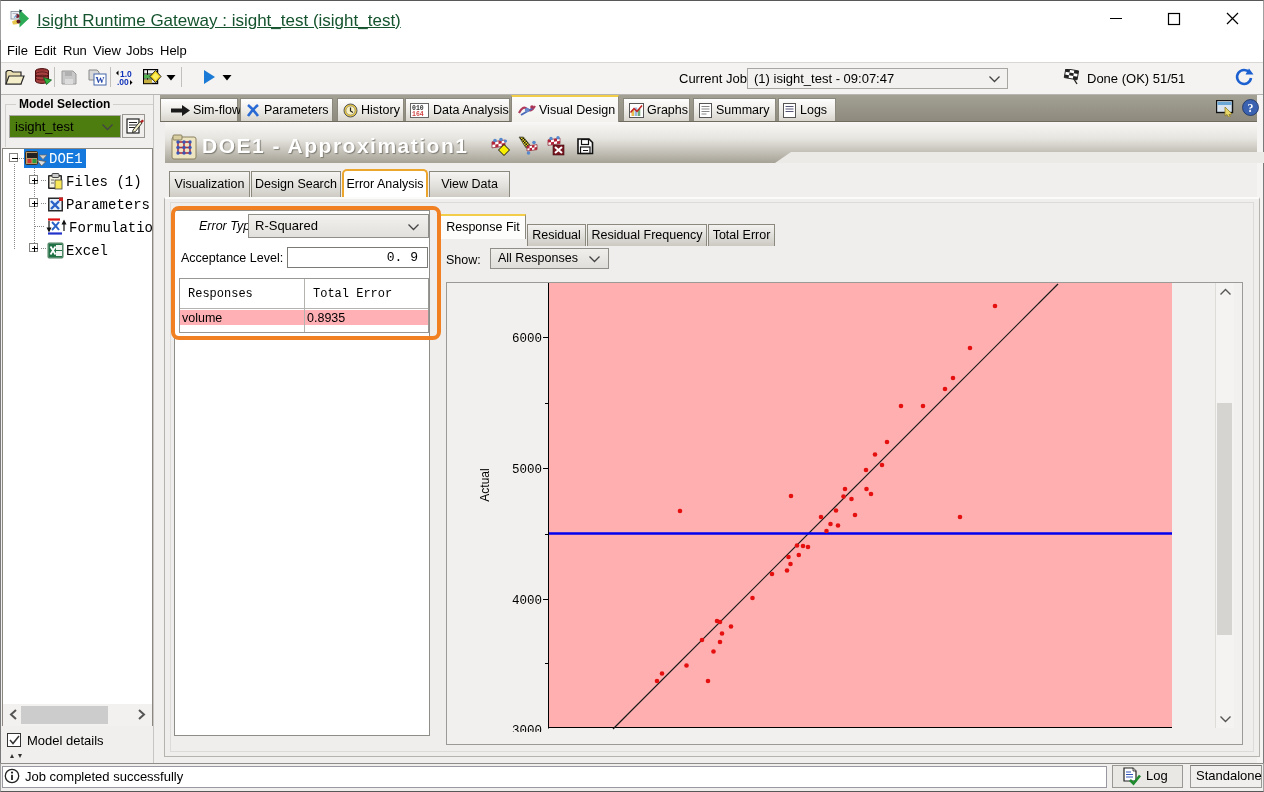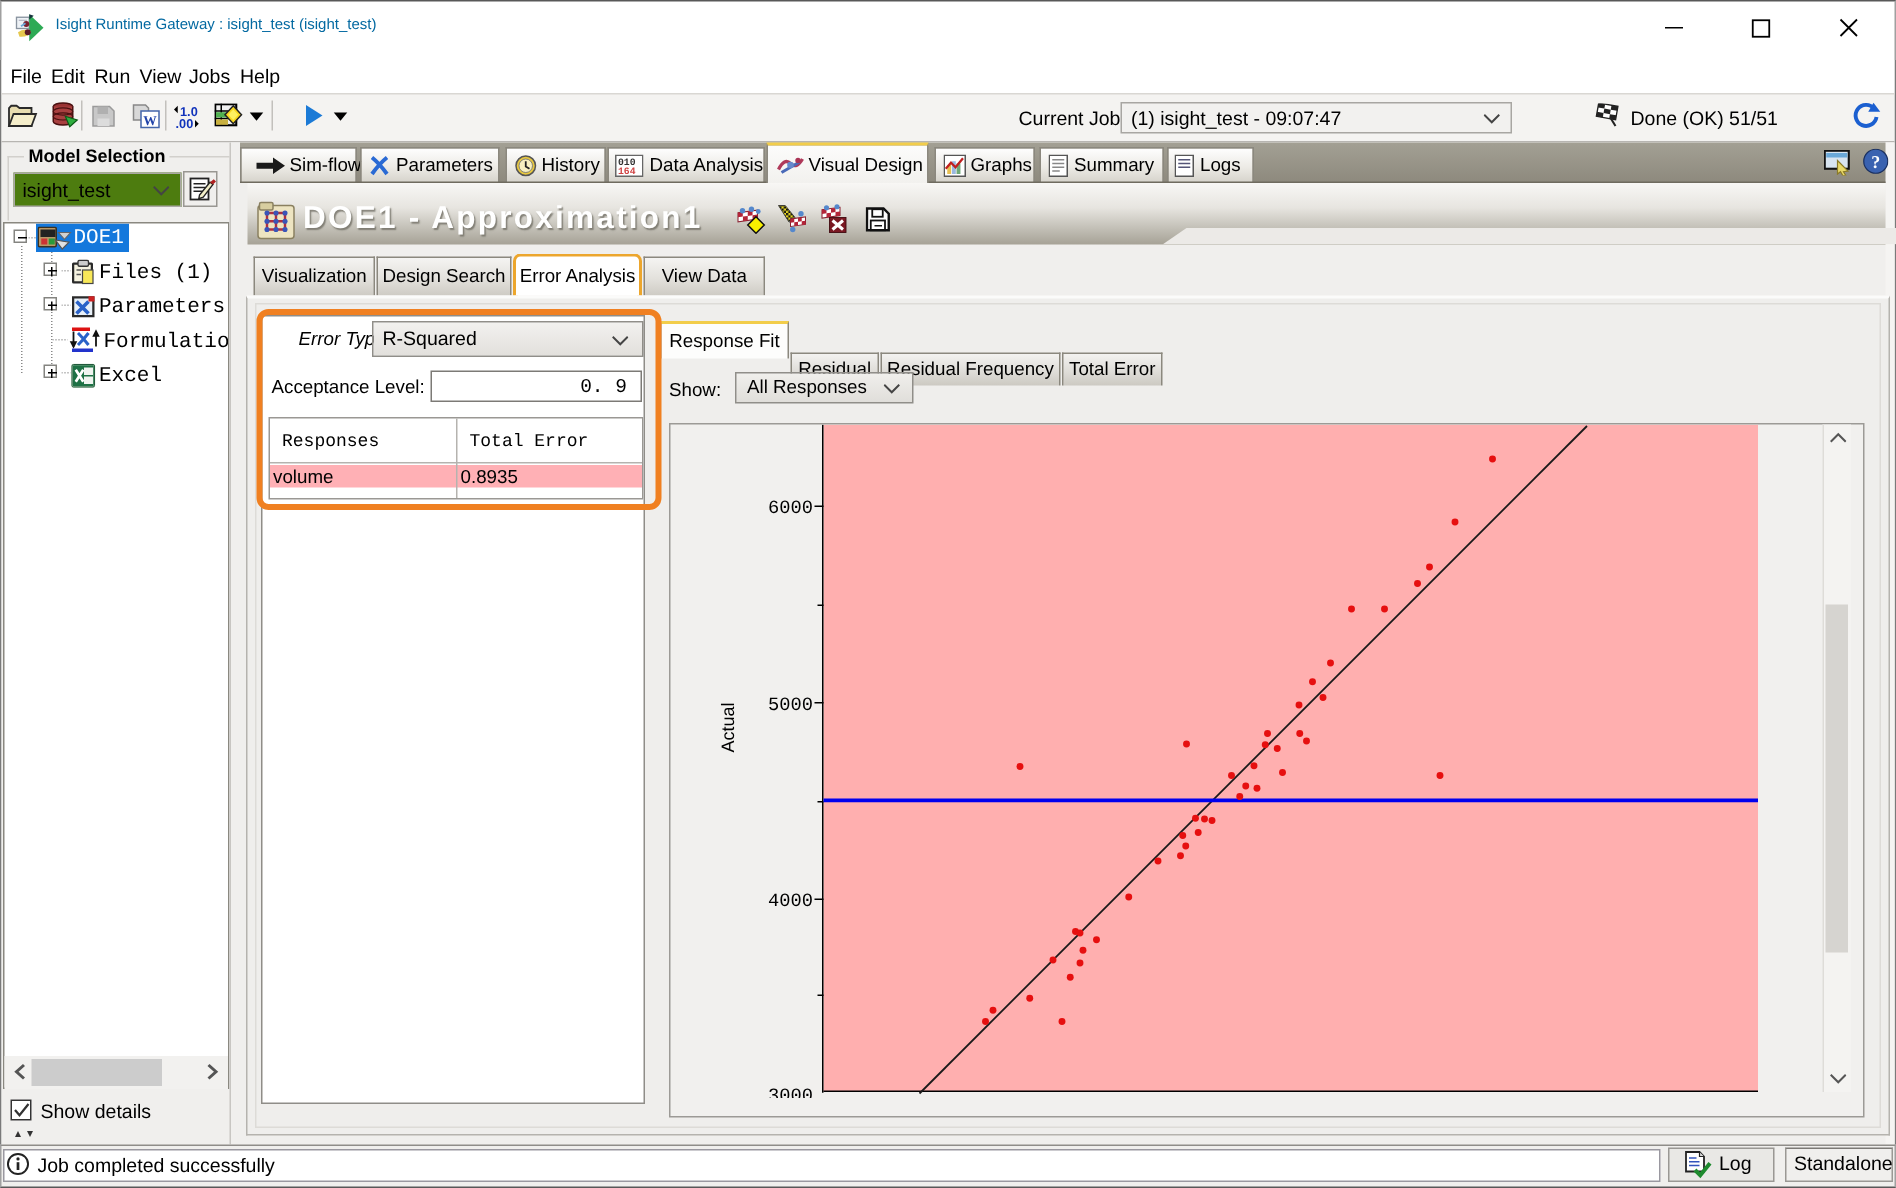--- a/index.html
+++ b/index.html
@@ -2,21 +2,21 @@
 <html><head>
 <meta charset="utf-8">
 <style>
 * { margin:0; padding:0; box-sizing:border-box; }
 html,body { width:1264px; height:792px; overflow:hidden; }
 body { font-family:"Liberation Sans", sans-serif; position:relative; background:#f0efed; outline:1px solid #7a7a7a; outline-offset:-1px; }
 .abs { position:absolute; }
 
 
 #titlebar { left:0; top:0; width:1264px; height:40px; background:#ffffff; border-top:1px solid #585858; border-left:1px solid #a0a0a0; border-right:1px solid #a0a0a0; }
-#title-text { left:37px; top:11px; font-size:10px; color:#0369a1; }
+#title-text { left:37px; top:11px; font-size:17px; color:#14532d;text-decoration:underline; }
 #menubar { left:1px; top:40px; width:1262px; height:22px; background:#ffffff; }
 .menuitem { position:absolute; top:43px; font-size:13px; color:#000; }
 #toolbar { left:1px; top:62px; width:1262px; height:33px; background:#f4f3f1; border-top:1px solid #d9d7d3; border-bottom:1px solid #b7b5b1; }
 .tsep { position:absolute; top:5px; width:1px; height:20px; background:#c2c0bc; }
 #main { left:1px; top:95px; width:1262px; height:668px; background:#f0efed; }
 
 
 #grpbox { left:5px; top:104px; width:149px; height:43px; border:1px solid #d2d0cc; border-bottom:none;}
 #grplabel { left:16px; top:97px; font-size:12px; font-weight:bold; background:#f0efed; padding:0 3px; }
 #modelcombo { left:9px; top:115px; width:112px; height:23px; background:#4d7c0f; border:1px solid #aaa8a4; font-size:13px; line-height:21px; padding-left:5px; }
@@ -62,21 +62,21 @@
 #tbl .hdr { position:absolute; left:0; top:0; width:100%; height:30px; border-bottom:1px solid #b5b3af; font-family:"Liberation Mono", monospace; font-size:12px; }
 #tbl .coldiv { position:absolute; left:124px; top:0; width:1px; height:100%; background:#b5b3af; }
 #tbl .row { position:absolute; left:0; top:31px; width:100%; height:15px; background:#ffb0b5; font-size:12.5px; }
 
 
 #chartpanel { left:446px; top:282px; width:797px; height:463px; background:#f1f0ee; border:1px solid #9c9a96; }
 #vscroll { left:1215px; top:283px; width:19px; height:445px; background:#f4f3f1; border-left:1px solid #dedcd8; }
 #vthumb { left:1217px; top:403px; width:15px; height:232px; background:#d6d4d0; }
 
 
-.itab { position:absolute; top:235px; height:22px; background:linear-gradient(180deg,#f3f2f0 0%, #dddbd6 60%, #ccc9c2 100%); border:1px solid #8b887e; border-bottom:none; font-size:12.5px; text-align:center; }
+.itab { position:absolute; top:224px; height:22px; background:linear-gradient(180deg,#f3f2f0 0%, #dddbd6 60%, #ccc9c2 100%); border:1px solid #8b887e; border-bottom:none; font-size:12.5px; text-align:center; }
 #itab-sel { position:absolute; top:214px; height:25px; left:440px; width:86px; background:#fdfdfc; border:1px solid #8b887e; border-top:2px solid #f2cd4a; border-bottom:none; font-size:12.5px; text-align:center; z-index:2; }
 #lab-show { left:446px; top:253px; font-size:12.5px; }
 #dd-show { left:490px; top:248px; width:119px; height:21px; background:linear-gradient(180deg,#f0efec,#e0deda); border:1px solid #908e89; font-size:12.5px; line-height:19px; padding-left:7px; }
 
 
 #statusbar { left:0px; top:763px; width:1264px; height:29px; background:#f0efed; border-top:1px solid #8f8d89; border-left:1px solid #a0a0a0; border-right:1px solid #a0a0a0; border-bottom:1px solid #585858;}
 #statfield { left:2px; top:766px; width:1105px; height:22px; background:#ffffff; border:1px solid #9a98a0; }
 #stattext { left:25px; top:769px; font-size:13px; }
 #logbtn { left:1112px; top:765px; width:71px; height:23px; background:#e9e8e5; border:1px solid #9a9894; }
 #logtxt { left:1146px; top:768px; font-size:13px; }
@@ -282,21 +282,21 @@
     <svg style="position:absolute;right:6px;top:5px;" width="8" height="11">
       <path d="M1 1 L6 5.5 L1 10" fill="none" stroke="#555" stroke-width="2"></path>
     </svg>
   </div>
 <div class="abs" id="lthumb"></div>
 <div class="abs" id="showdet">
     <svg style="position:absolute;left:1px;top:1px;" width="11" height="10">
       <path d="M1 5 L4 8.5 L10 1" fill="none" stroke="#333" stroke-width="1.5"></path>
     </svg>
   </div>
-<div class="abs" id="sdlabel">Show details</div>
+<div class="abs" id="sdlabel">Model details</div>
 <svg class="abs" style="left:6px;top:753px;" width="18" height="6">
     <path d="M4 5 L8 5 L6 1 Z" fill="#333"></path>
     <path d="M12 1 L16 1 L14 5 Z" fill="#333"></path>
   </svg>
 
 <div class="abs" id="splitter"></div>
 
 <div class="abs" id="tabrow"></div>
 <div class="abs mtab" style="left:160px;width:78px;">
     <svg style="position:absolute;left:9px;top:5px;" width="22" height="13">

